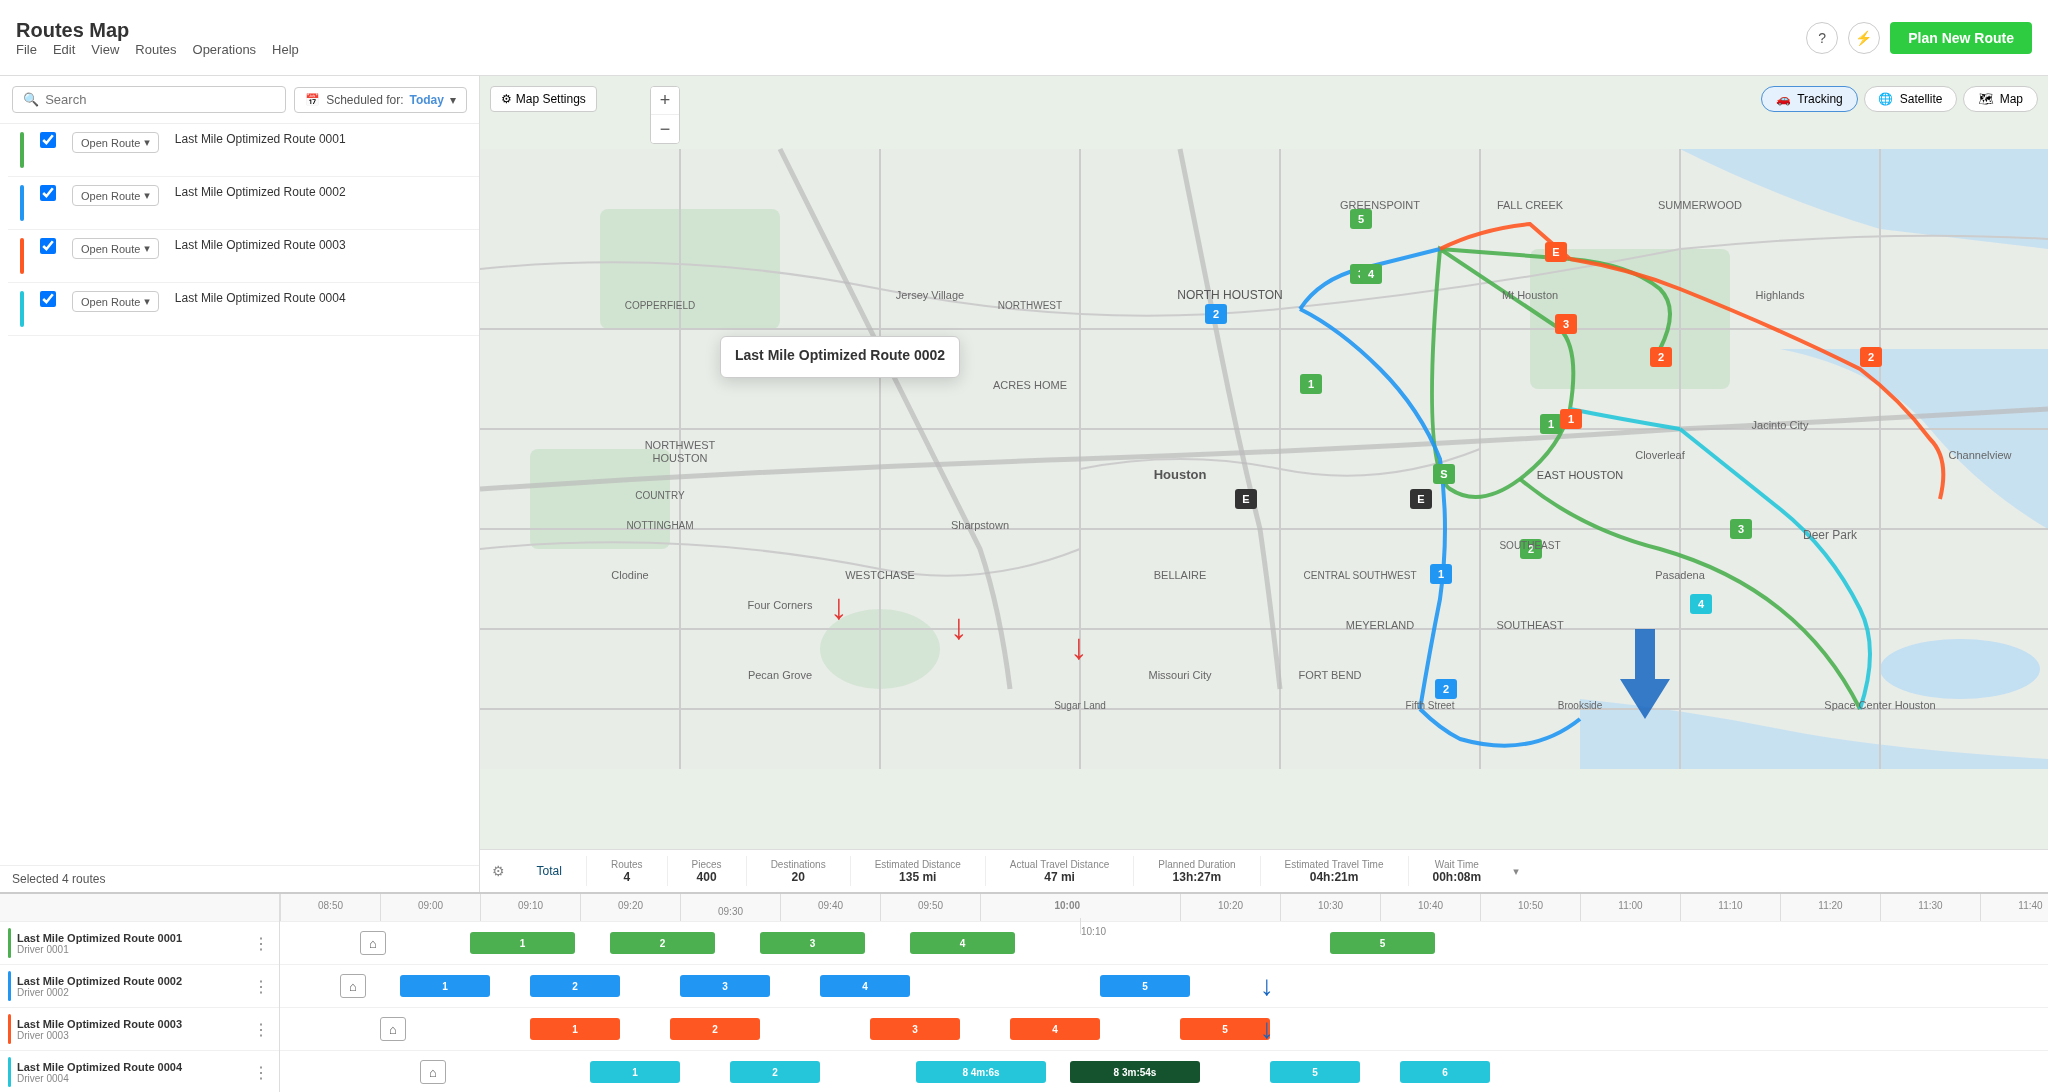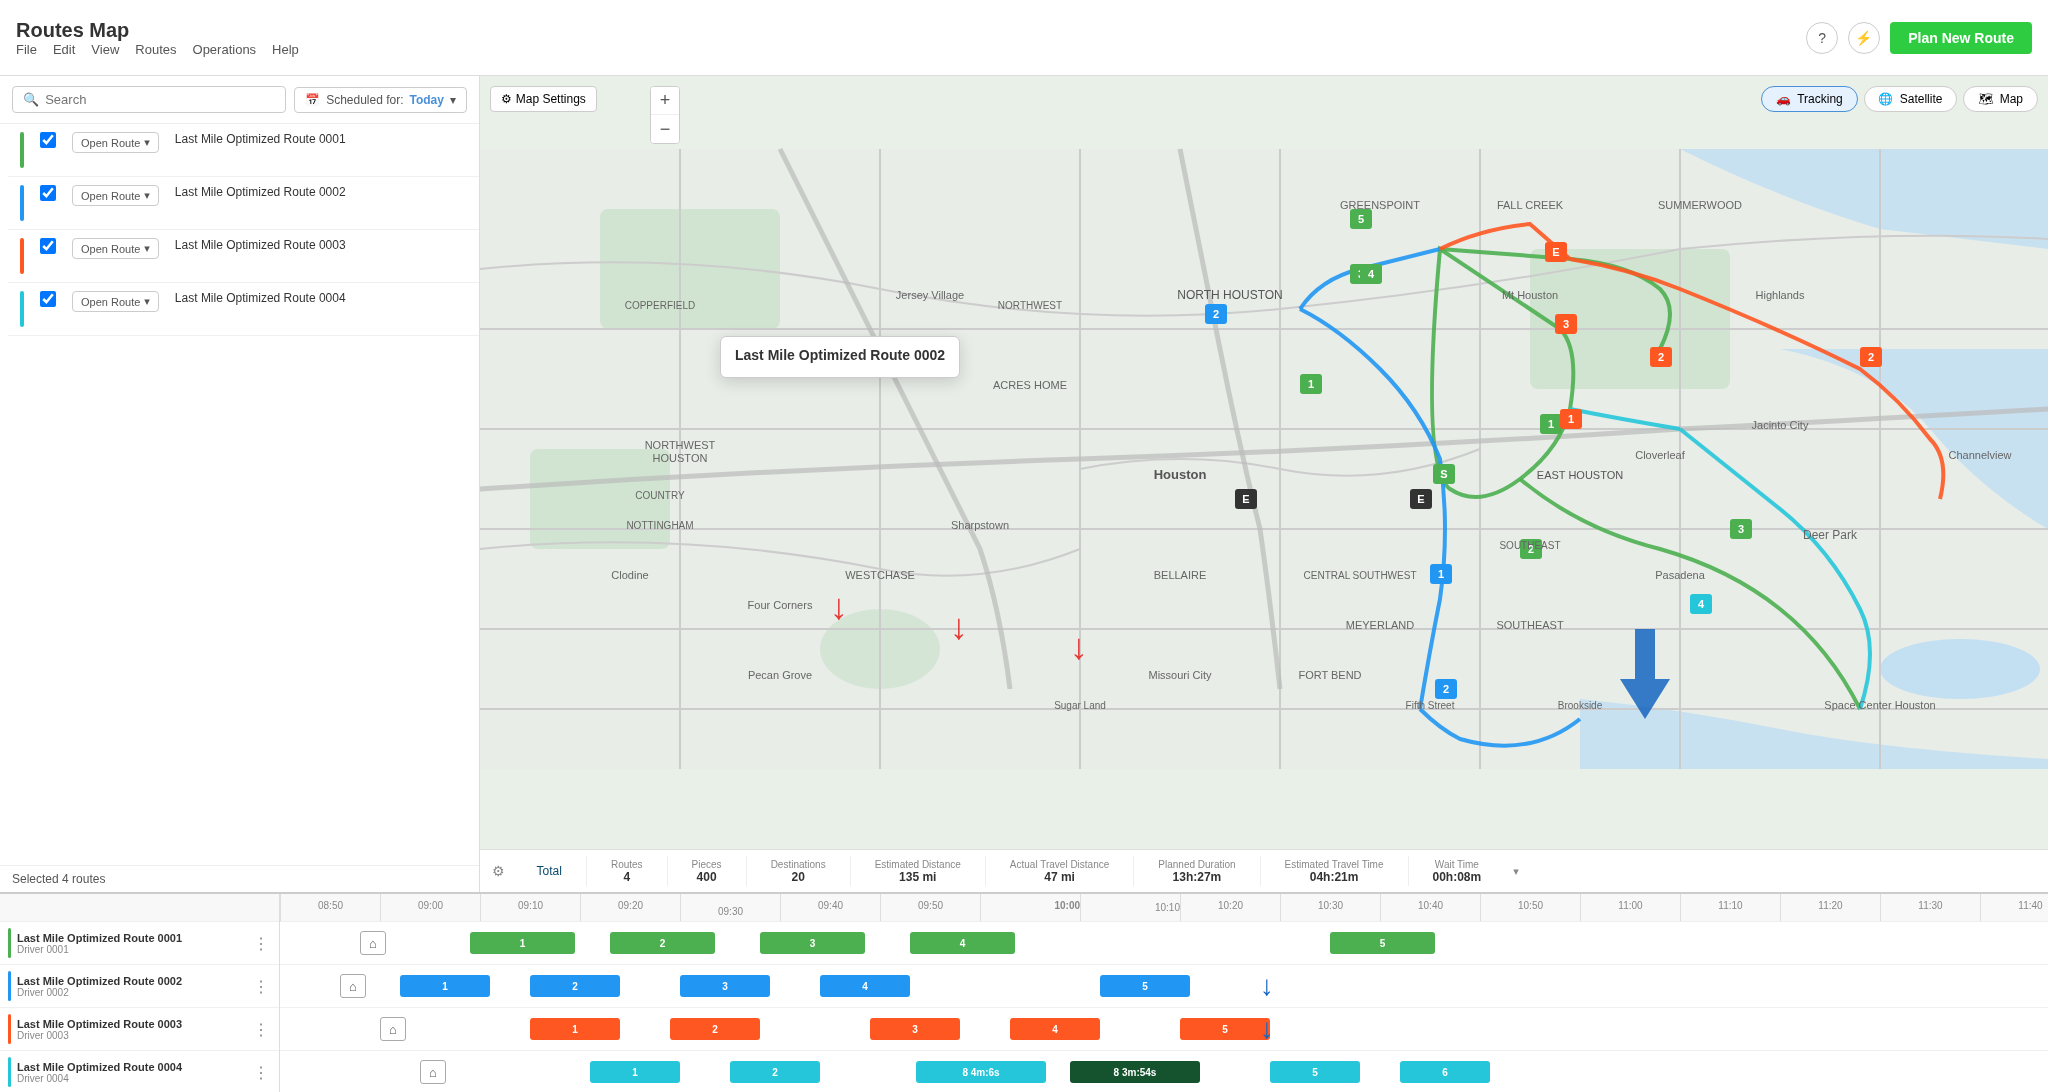--- a/index.html
+++ b/index.html
@@ -431,21 +431,21 @@
 
         <div style="display:flex; height:28px; background:#f8f8f8; border-bottom:1px solid #eee;">
         <div style="width: 100px; min-width: 100px; text-align: center; font-size: 10px; color: rgb(136, 136, 136); border-left: 1px solid rgb(221, 221, 221); padding: 6px 0px; flex-shrink: 0;">08:50</div>
             <div style="width: 100px; min-width: 100px; text-align: center; font-size: 10px; color: rgb(136, 136, 136); border-left: 1px solid rgb(221, 221, 221); padding: 6px 0px; flex-shrink: 0;">09:00</div>
             <div style="width: 100px; min-width: 100px; text-align: center; font-size: 10px; color: rgb(136, 136, 136); border-left: 1px solid rgb(221, 221, 221); padding: 6px 0px; flex-shrink: 0;">09:10</div>
             <div style="width: 100px; min-width: 100px; text-align: center; font-size: 10px; color: rgb(136, 136, 136); border-left: 1px solid rgb(221, 221, 221); padding: 6px 0px; flex-shrink: 0;">09:20</div>
             <div style="width: 100px; min-width: 100px; text-align: center; font-size: 10px; color: rgb(136, 136, 136); border-left: 1px solid rgb(221, 221, 221); padding: 12px 0px; flex-shrink: 0;">09:30</div>
             <div style="width: 100px; min-width: 100px; text-align: center; font-size: 10px; color: rgb(136, 136, 136); border-left: 1px solid rgb(221, 221, 221); padding: 6px 0px; flex-shrink: 0;">09:40</div>
             <div style="width: 100px; min-width: 100px; text-align: center; font-size: 10px; color: rgb(136, 136, 136); border-left: 1px solid rgb(221, 221, 221); padding: 6px 0px; flex-shrink: 0;">09:50</div>
             <div style="width: 100px; min-width: 100px; text-align: right; font-size: 10px; color: rgb(136, 136, 136); border-left: 1px solid rgb(221, 221, 221); padding: 6px 0px; flex-shrink: 0; font-weight: bold;">10:00</div>
-            <div style="width: 100px; min-width: 100px; text-align: right; font-size: 10px; color: rgb(136, 136, 136); border-left: 1px solid rgb(221, 221, 221); padding: 8px 0px; flex-shrink: 0;">10:10</div>
+            <div style="width: 100px; min-width: 100px; text-align: left; font-size: 10px; color: rgb(136, 136, 136); border-left: 1px solid rgb(221, 221, 221); padding: 8px 0px; flex-shrink: 0; margin-top: 24px;">10:10</div>
             <div style="width: 100px; min-width: 100px; text-align: center; font-size: 10px; color: rgb(136, 136, 136); border-left: 1px solid rgb(221, 221, 221); padding: 6px 0px; flex-shrink: 0;">10:20</div>
             <div style="width: 100px; min-width: 100px; text-align: center; font-size: 10px; color: rgb(136, 136, 136); border-left: 1px solid rgb(221, 221, 221); padding: 6px 0px; flex-shrink: 0;">10:30</div>
             <div style="width: 100px; min-width: 100px; text-align: center; font-size: 10px; color: rgb(136, 136, 136); border-left: 1px solid rgb(221, 221, 221); padding: 6px 0px; flex-shrink: 0;">10:40</div>
             <div style="width: 100px; min-width: 100px; text-align: center; font-size: 10px; color: rgb(136, 136, 136); border-left: 1px solid rgb(221, 221, 221); padding: 6px 0px; flex-shrink: 0;">10:50</div>
             <div style="width: 100px; min-width: 100px; text-align: center; font-size: 10px; color: rgb(136, 136, 136); border-left: 1px solid rgb(221, 221, 221); padding: 6px 0px; flex-shrink: 0;">11:00</div>
             <div style="width: 100px; min-width: 100px; text-align: center; font-size: 10px; color: rgb(136, 136, 136); border-left: 1px solid rgb(221, 221, 221); padding: 6px 0px; flex-shrink: 0;">11:10</div>
             <div style="width: 100px; min-width: 100px; text-align: center; font-size: 10px; color: rgb(136, 136, 136); border-left: 1px solid rgb(221, 221, 221); padding: 6px 0px; flex-shrink: 0;">11:20</div>
             <div style="width: 100px; min-width: 100px; text-align: center; font-size: 10px; color: rgb(136, 136, 136); border-left: 1px solid rgb(221, 221, 221); padding: 6px 0px; flex-shrink: 0;">11:30</div>
             <div style="width: 100px; min-width: 100px; text-align: center; font-size: 10px; color: rgb(136, 136, 136); border-left: 1px solid rgb(221, 221, 221); padding: 6px 0px; flex-shrink: 0;">11:40</div>
           </div>

